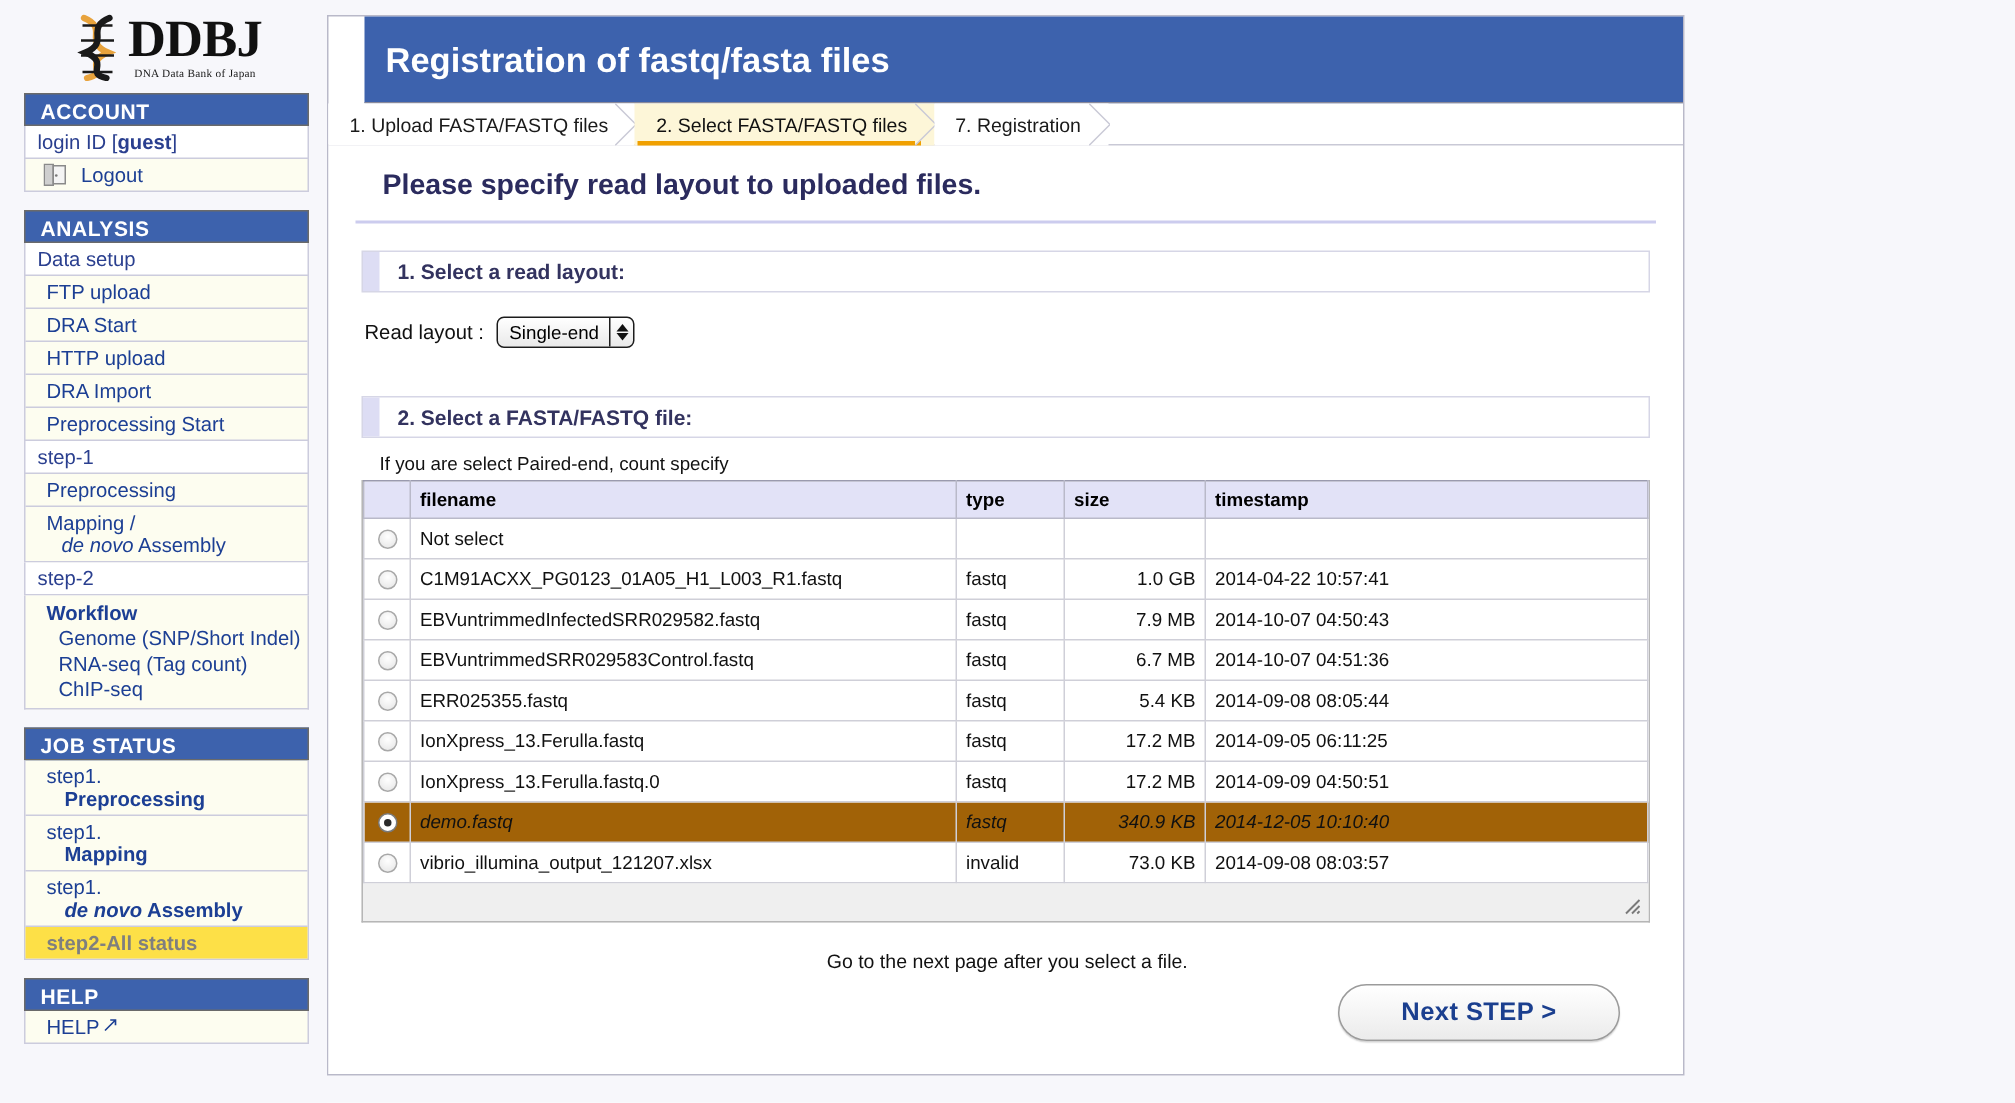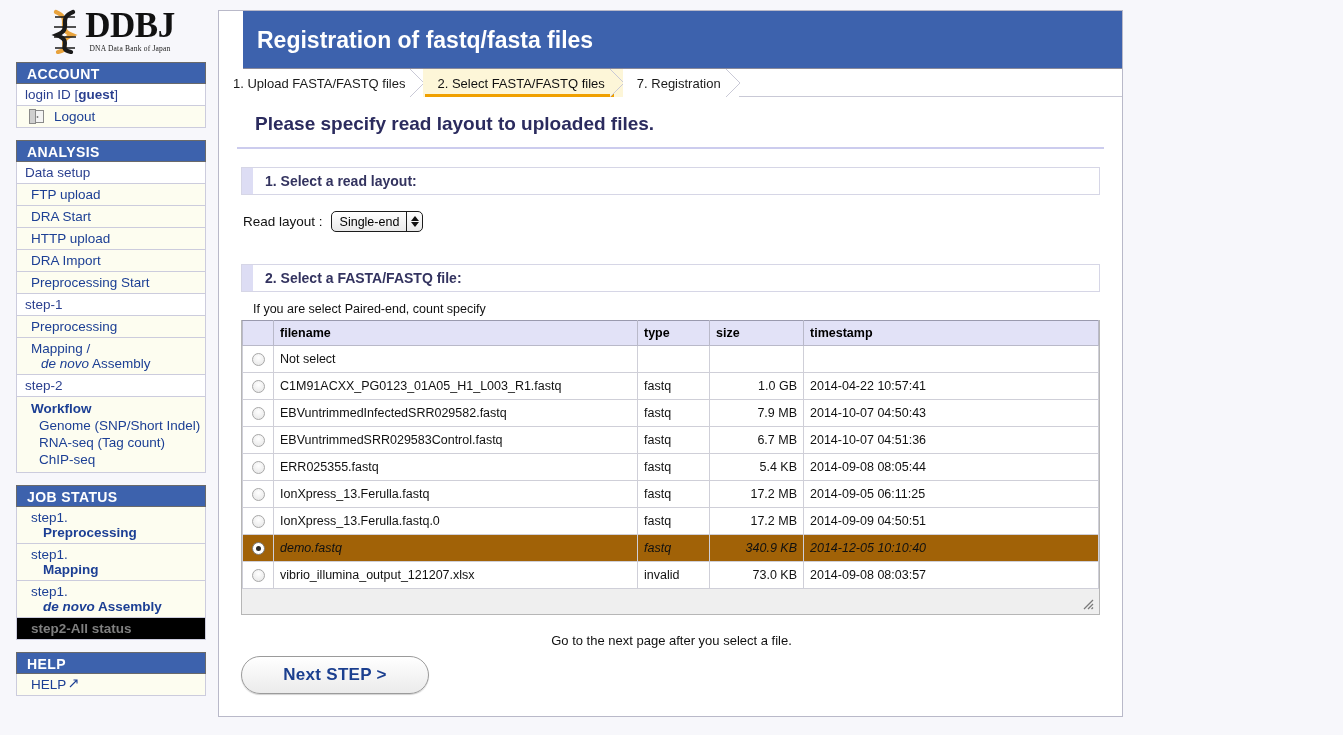--- a/index.html
+++ b/index.html
@@ -51,21 +51,21 @@
   .nav-group {
     margin: 0 12px 0 16px;
     background: #fdfdf0; border: 1px solid #ccccdd; border-top: none;
   }
   .nav-item {
     color: #1c3f94; font-size: 13.5px; padding: 3px 0 3px 14px;
     border-bottom: 1px solid #ccccdd;
   }
   .nav-item:last-child { border-bottom: none; }
   .nav-item.bold { font-weight: bold; }
-  .nav-item.dim { color: #7f7f7f; background: #000000; font-weight: bold; }
+  .nav-item.dim { color: #7f7f7f; background: #fde047; font-weight: bold; }
   .nav-item.sub { padding-left: 22px; }
   .nav-item.tight { padding-top: 1px; padding-bottom: 1px; border-bottom: none; }
   .nav-item.nb { border-bottom: none; }
   .nav-item .ital { font-style: italic; }
   .logout-row {
     display: flex; align-items: center; gap: 8px;
     padding: 3px 0 3px 12px;
   }
   .door-icon {
     width: 17px; height: 15px; flex: 0 0 auto; display: block;
@@ -194,21 +194,21 @@
   }
   .radio.on { background: #ffffff; border: 1px solid #7a7a7a; }
   .radio.on::after {
     content: ""; position: absolute; left: 3px; top: 3px;
     width: 5px; height: 5px; border-radius: 50%; background: #2a2a2a;
   }
   .scroll-foot { height: 25px; position: relative; background: #efefef; }
   .grip { position: absolute; right: 5px; bottom: 4px; width: 11px; height: 11px; }
 
   .footer-note { font-size: 13px; color: #111; padding: 18px 0 0 2px; text-align: center; }
-  .btn-row { display: flex; justify-content: flex-start; padding: 8px 20px 22px 0; }
+  .btn-row { display: flex; justify-content: flex-end; padding: 8px 20px 22px 0; }
   .next-btn {
     min-width: 188px; height: 38px;
     display: flex; align-items: center; justify-content: center;
     border: 1px solid #9b9b9b; border-radius: 20px;
     background: linear-gradient(#ffffff, #ebebeb);
     box-shadow: 0 1px 1px rgba(0,0,0,0.18);
     font-size: 17px; font-weight: bold; color: #1b3f8f;
     letter-spacing: 0.3px;
   }
 </style>

